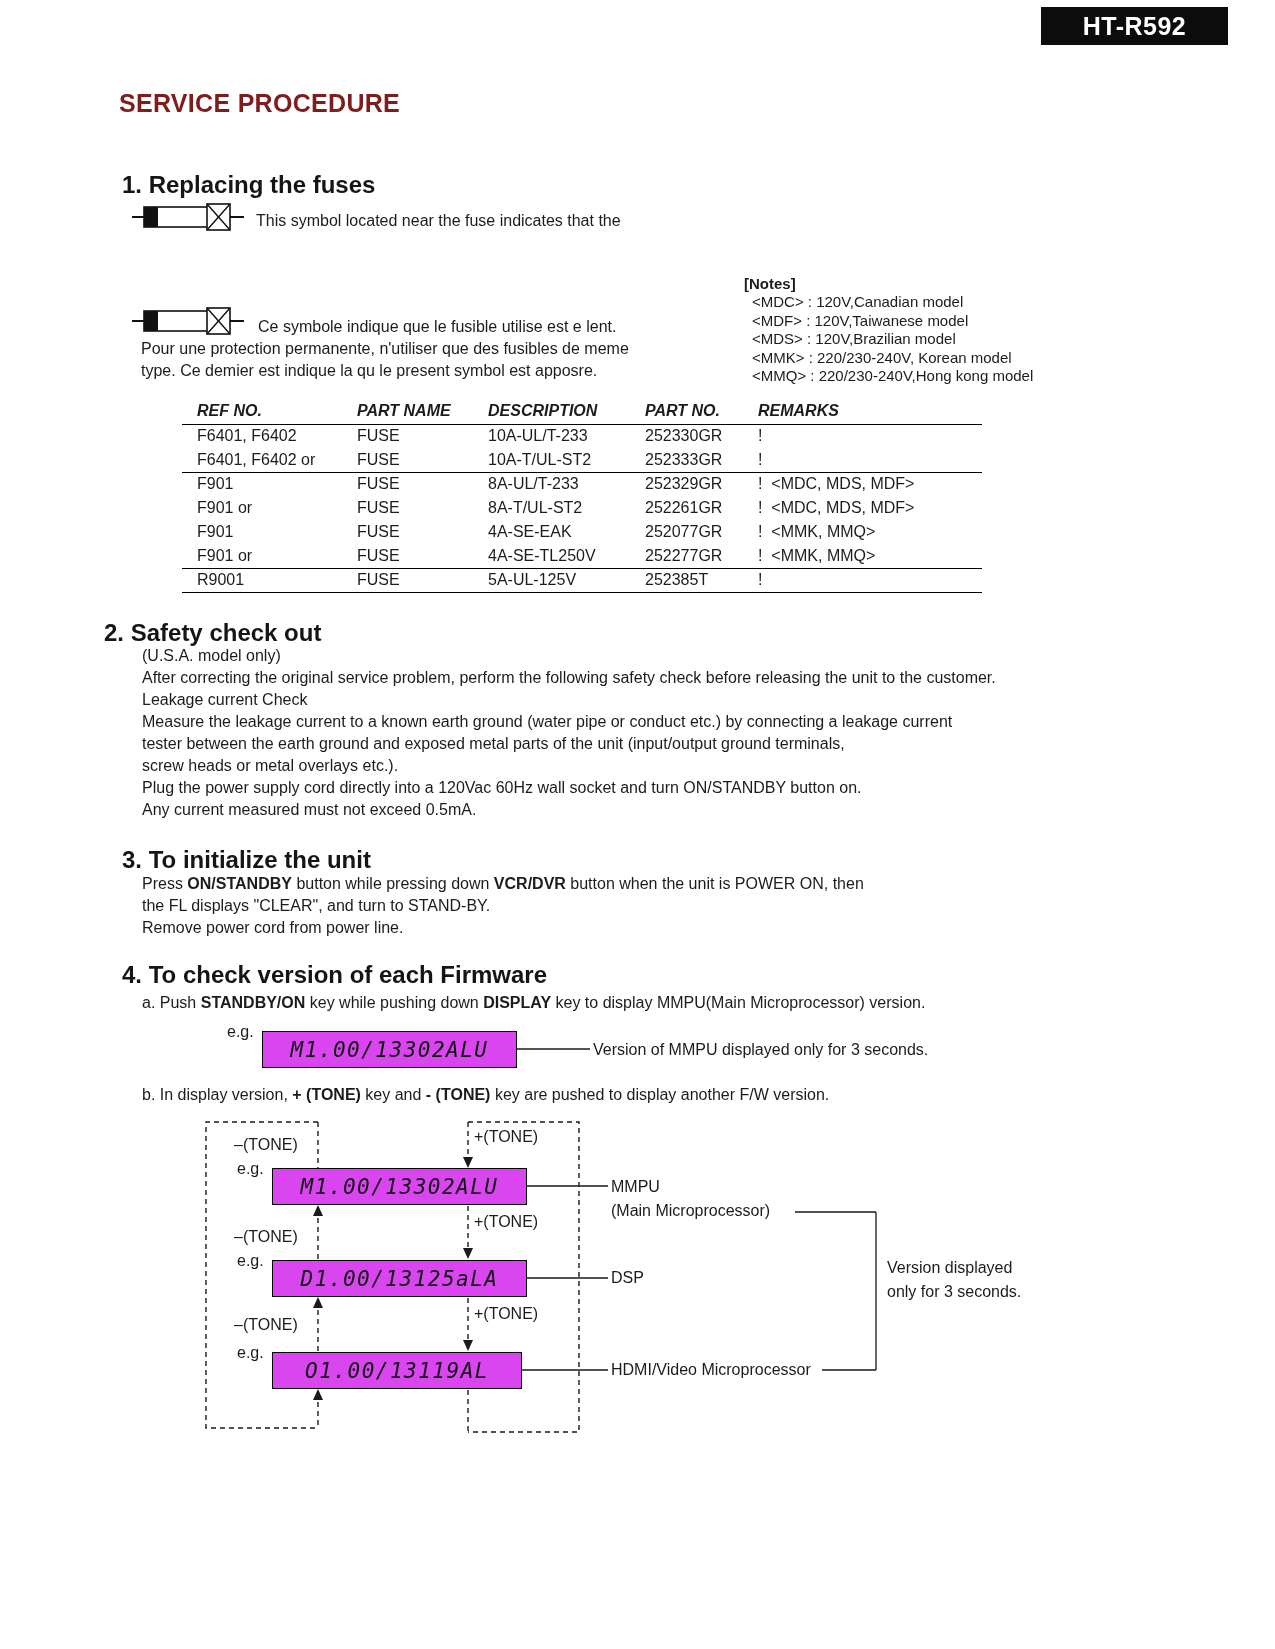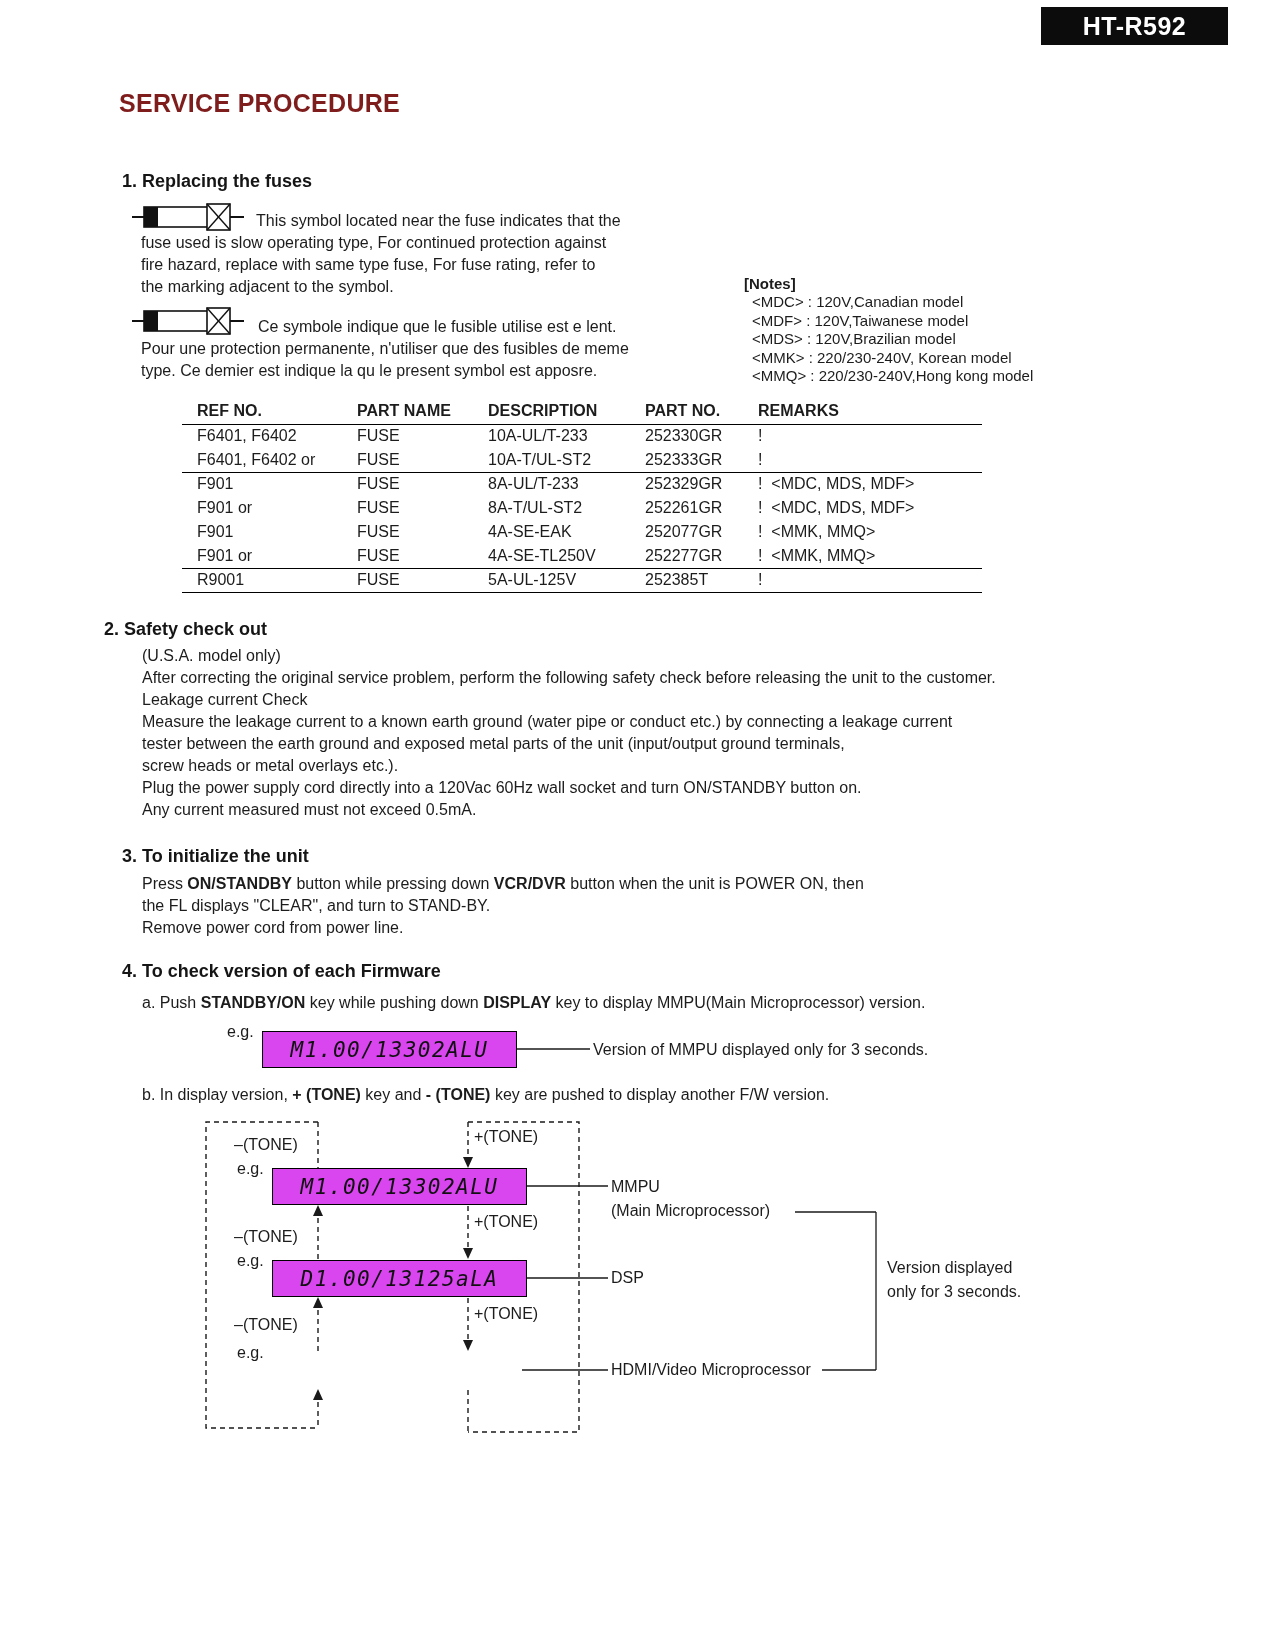--- a/index.html
+++ b/index.html
@@ -5,26 +5,26 @@
   * { margin:0; padding:0; box-sizing:border-box; }
   html,body { background:#ffffff; }
   body { font-family:"Liberation Sans", sans-serif; color:#1c1c1c; }
   .page { position:relative; width:1275px; height:1649px; background:#fff; overflow:hidden; }
   .abs { position:absolute; }
   .multiline { white-space:pre-line; }
   .t { font-size:16px; line-height:22px; }
   .b { font-weight:bold; }
   .model-badge { background:#0c0c0c; color:#ffffff; font-weight:bold; font-size:25px; text-align:center; line-height:38px; letter-spacing:0.5px; }
   .page-title { font-size:25px; font-weight:bold; letter-spacing:0.3px; color:#7f1d1d; }
-  .sec-heading { font-size:18px; font-weight:bold; color:#151515;text-align:right; }
+  .sec-heading { font-size:24px; font-weight:bold; color:#151515;text-align:right; }
   .notes-title { font-size:15px; font-weight:bold; line-height:19px; }
   .note-item { font-size:15px; line-height:18.5px; white-space:pre; margin-left:8px; }
   .fuse-table { border-collapse:collapse; table-layout:fixed; font-size:16px; color:#1c1c1c; }
   .fuse-table th, .fuse-table td { text-align:left; white-space:pre; height:24px; vertical-align:middle; font-weight:normal; padding:0; }
-  .fuse-table thead th { font-weight:bold; height:26px; }
+  .fuse-table thead th { font-weight:bold; height:26px;font-style:italic; }
   .fuse-table .c0 { padding-left:15px; }
   .fuse-table tr.rule th, .fuse-table tr.rule td { border-bottom:1.6px solid #000; }
   .display-box { border:1.6px solid #000; background:#d946ef; display:flex; align-items:center; justify-content:center; }
   .display-text { font-family:"DejaVu Sans Mono", monospace; font-style:italic; font-size:21px; letter-spacing:1.5px; color:#101010; }
   .overlay { position:absolute; left:0; top:0; pointer-events:none; }
   .fuse-symbol { line-height:0; }
 </style>
 </head>
 <body>
 
@@ -72,23 +72,20 @@
       <line x1="0" y1="15" x2="12" y2="15" stroke="#111" stroke-width="2"></line>
       <rect x="12" y="5" width="85" height="20" fill="#fff" stroke="#111" stroke-width="1.6"></rect>
       <rect x="12" y="5" width="14" height="20" fill="#111"></rect>
       <rect x="75" y="2" width="23" height="26" fill="#fff" stroke="#111" stroke-width="1.6"></rect>
       <line x1="75" y1="2" x2="98" y2="28" stroke="#111" stroke-width="1.4"></line>
       <line x1="98" y1="2" x2="75" y2="28" stroke="#111" stroke-width="1.4"></line>
       <line x1="98" y1="15" x2="112" y2="15" stroke="#111" stroke-width="2"></line>
     </svg>
   </div>
   <div class="abs t" style="left:256px; top:210px;">This symbol located near the fuse indicates that the</div>
-  <div class="abs t multiline" style="left:141px; top:232px;">fuse used is slow operating type, For continued protection against
-fire hazard, replace with same type fuse, For fuse rating, refer to
-the marking adjacent to the symbol.</div>
 
   <div class="abs fuse-symbol" style="left:132px; top:306px;">
     <svg width="112" height="30" viewBox="0 0 112 30">
       <line x1="0" y1="15" x2="12" y2="15" stroke="#111" stroke-width="2"></line>
       <rect x="12" y="5" width="85" height="20" fill="#fff" stroke="#111" stroke-width="1.6"></rect>
       <rect x="12" y="5" width="14" height="20" fill="#111"></rect>
       <rect x="75" y="2" width="23" height="26" fill="#fff" stroke="#111" stroke-width="1.6"></rect>
       <line x1="75" y1="2" x2="98" y2="28" stroke="#111" stroke-width="1.4"></line>
       <line x1="98" y1="2" x2="75" y2="28" stroke="#111" stroke-width="1.4"></line>
       <line x1="98" y1="15" x2="112" y2="15" stroke="#111" stroke-width="2"></line>
@@ -215,20 +212,23 @@
   <div class="abs t" style="left:474px; top:1211px;">+(TONE)</div>
   <div class="abs t" style="left:234px; top:1226px;">–(TONE)</div>
   <div class="abs t" style="left:237px; top:1250px;">e.g.</div>
   <div class="abs display-box" style="left:272px; top:1260px; width:255px; height:37px;">
     <span class="display-text">D1.00/13125aLA</span>
   </div>
 
   <div class="abs t" style="left:474px; top:1303px;">+(TONE)</div>
   <div class="abs t" style="left:234px; top:1314px;">–(TONE)</div>
   <div class="abs t" style="left:237px; top:1342px;">e.g.</div>
+  <div class="abs display-box" style="left:272px; top:1352px; width:250px; height:37px;">
+    <span class="display-text">O1.00/13119AL</span>
+  </div>
 
   <div class="abs t" style="left:611px; top:1176px;">MMPU</div>
   <div class="abs t" style="left:611px; top:1200px;">(Main Microprocessor)</div>
   <div class="abs t" style="left:611px; top:1267px;">DSP</div>
   <div class="abs t" style="left:611px; top:1359px;">HDMI/Video Microprocessor</div>
   <div class="abs t multiline" style="left:887px; top:1256px; line-height:24px;">Version displayed
 only for 3 seconds.</div>
 
 </div>
 

